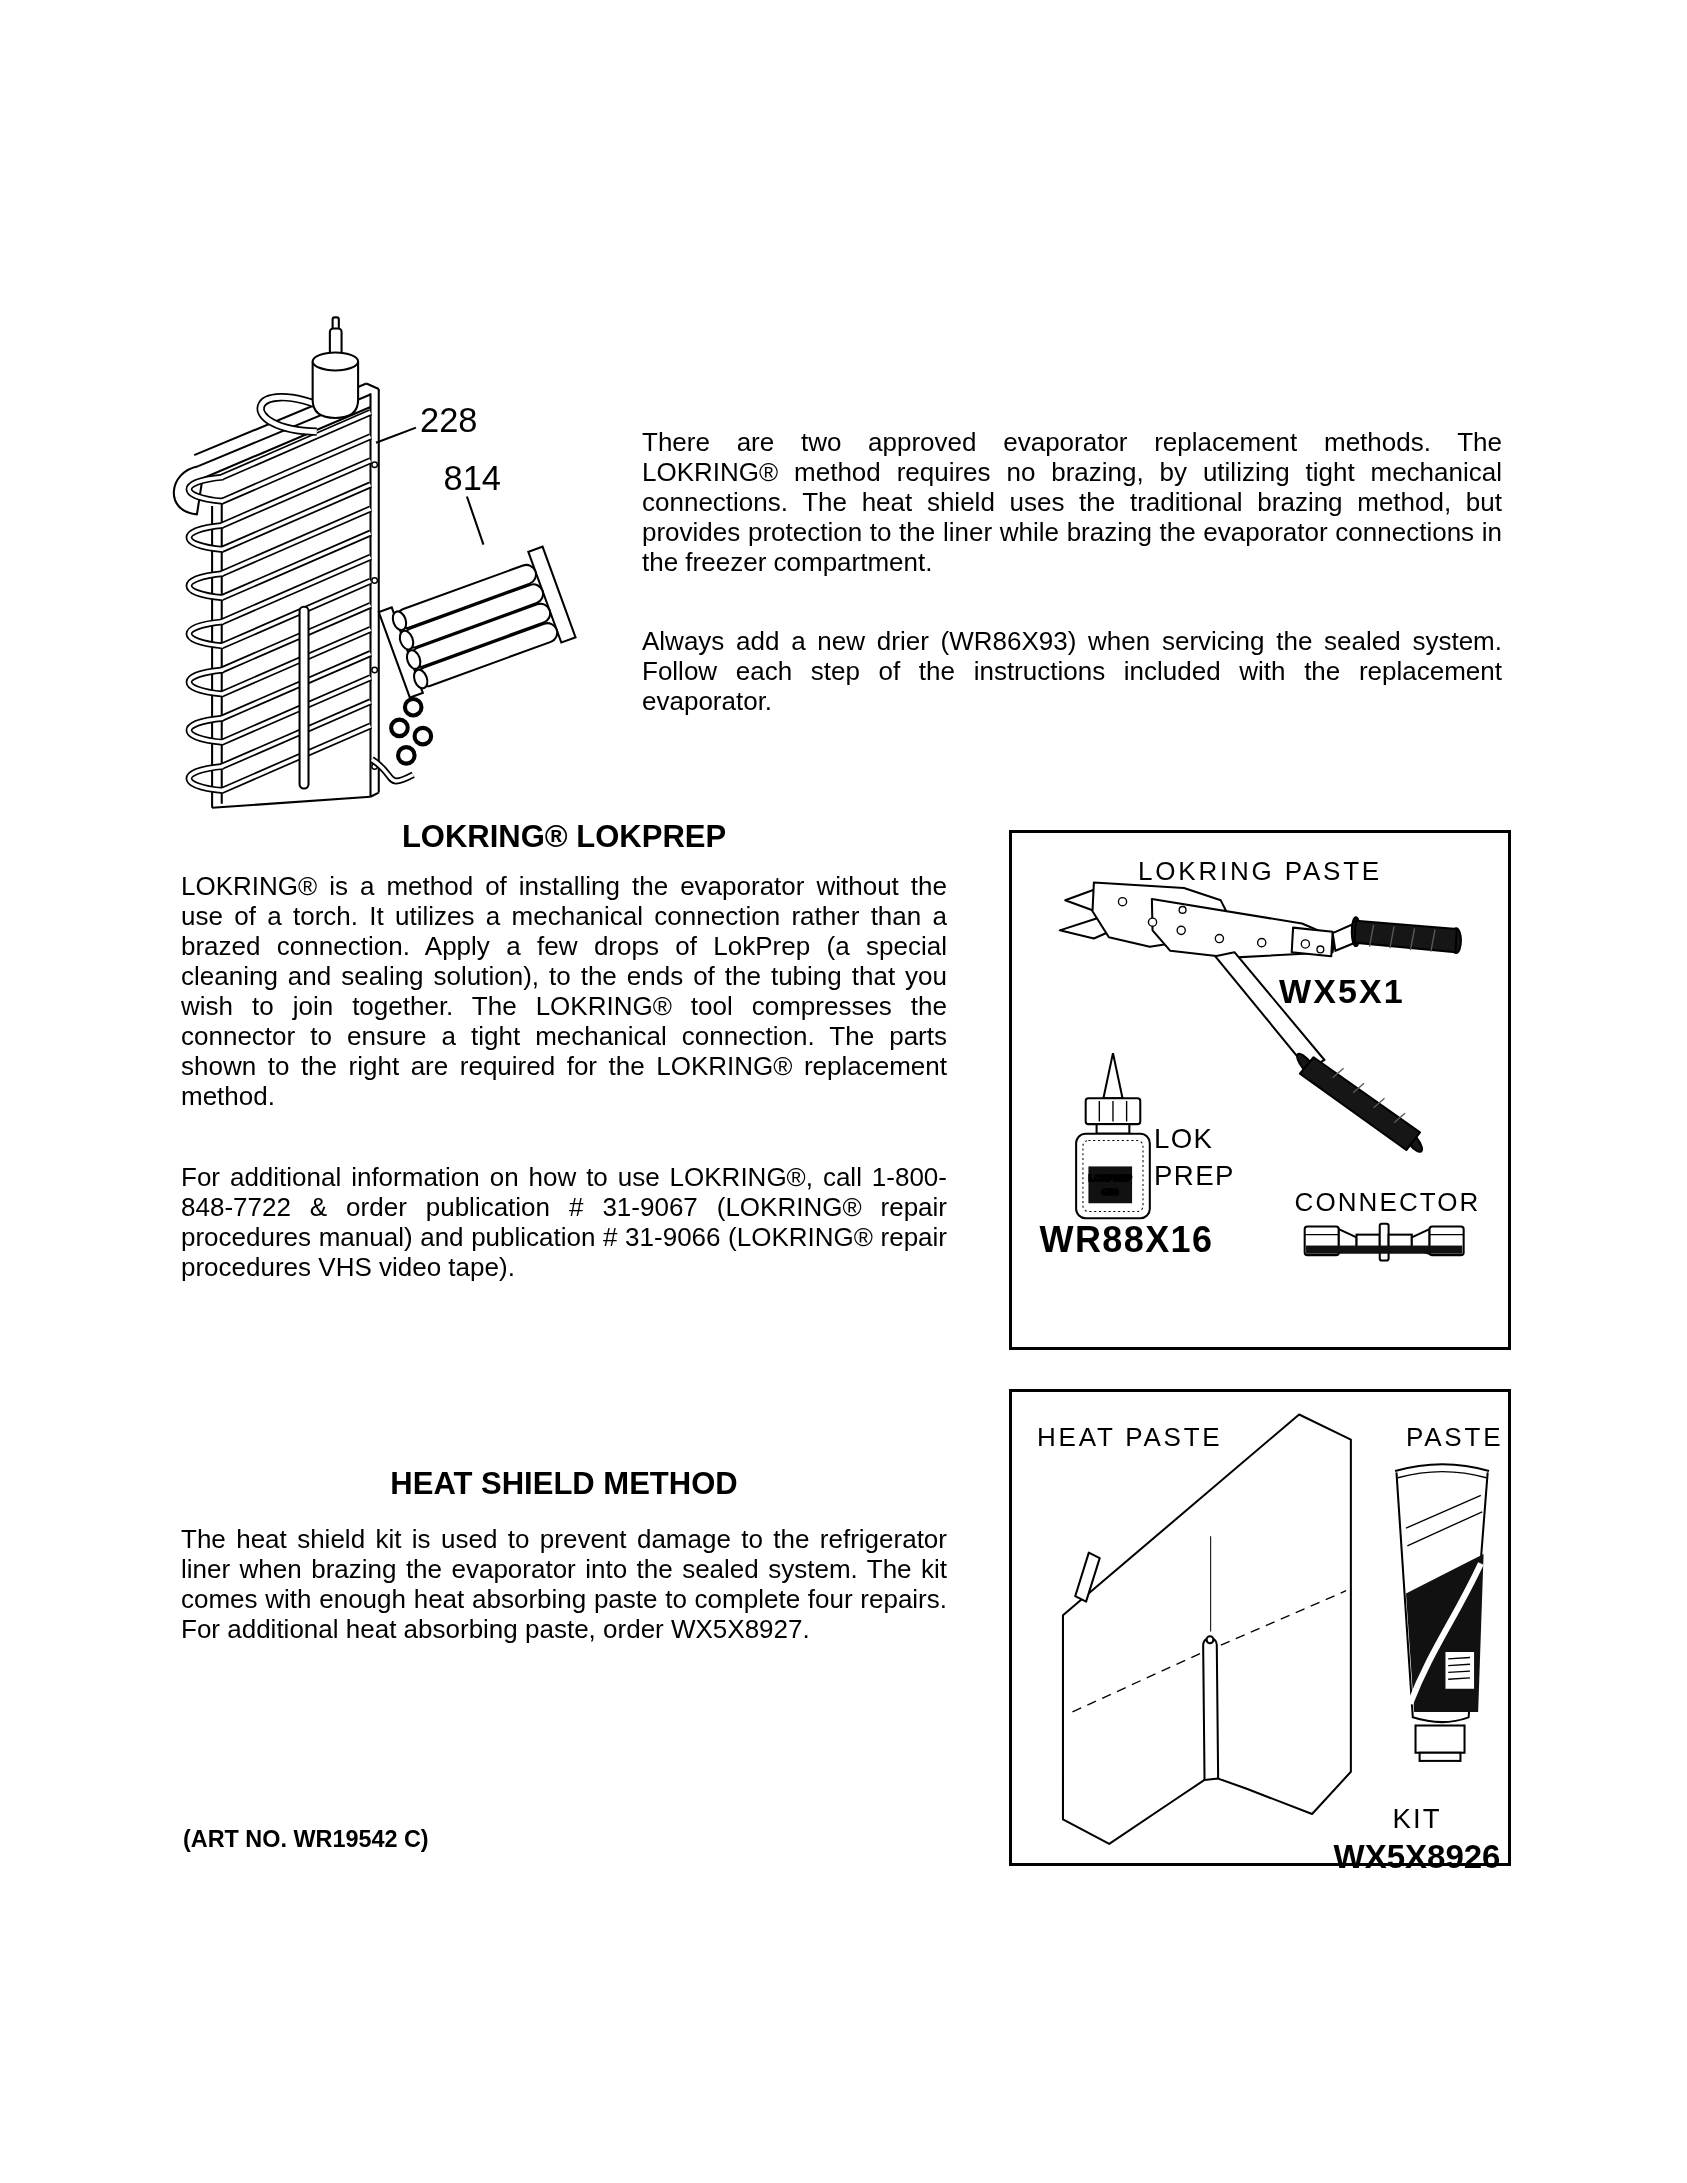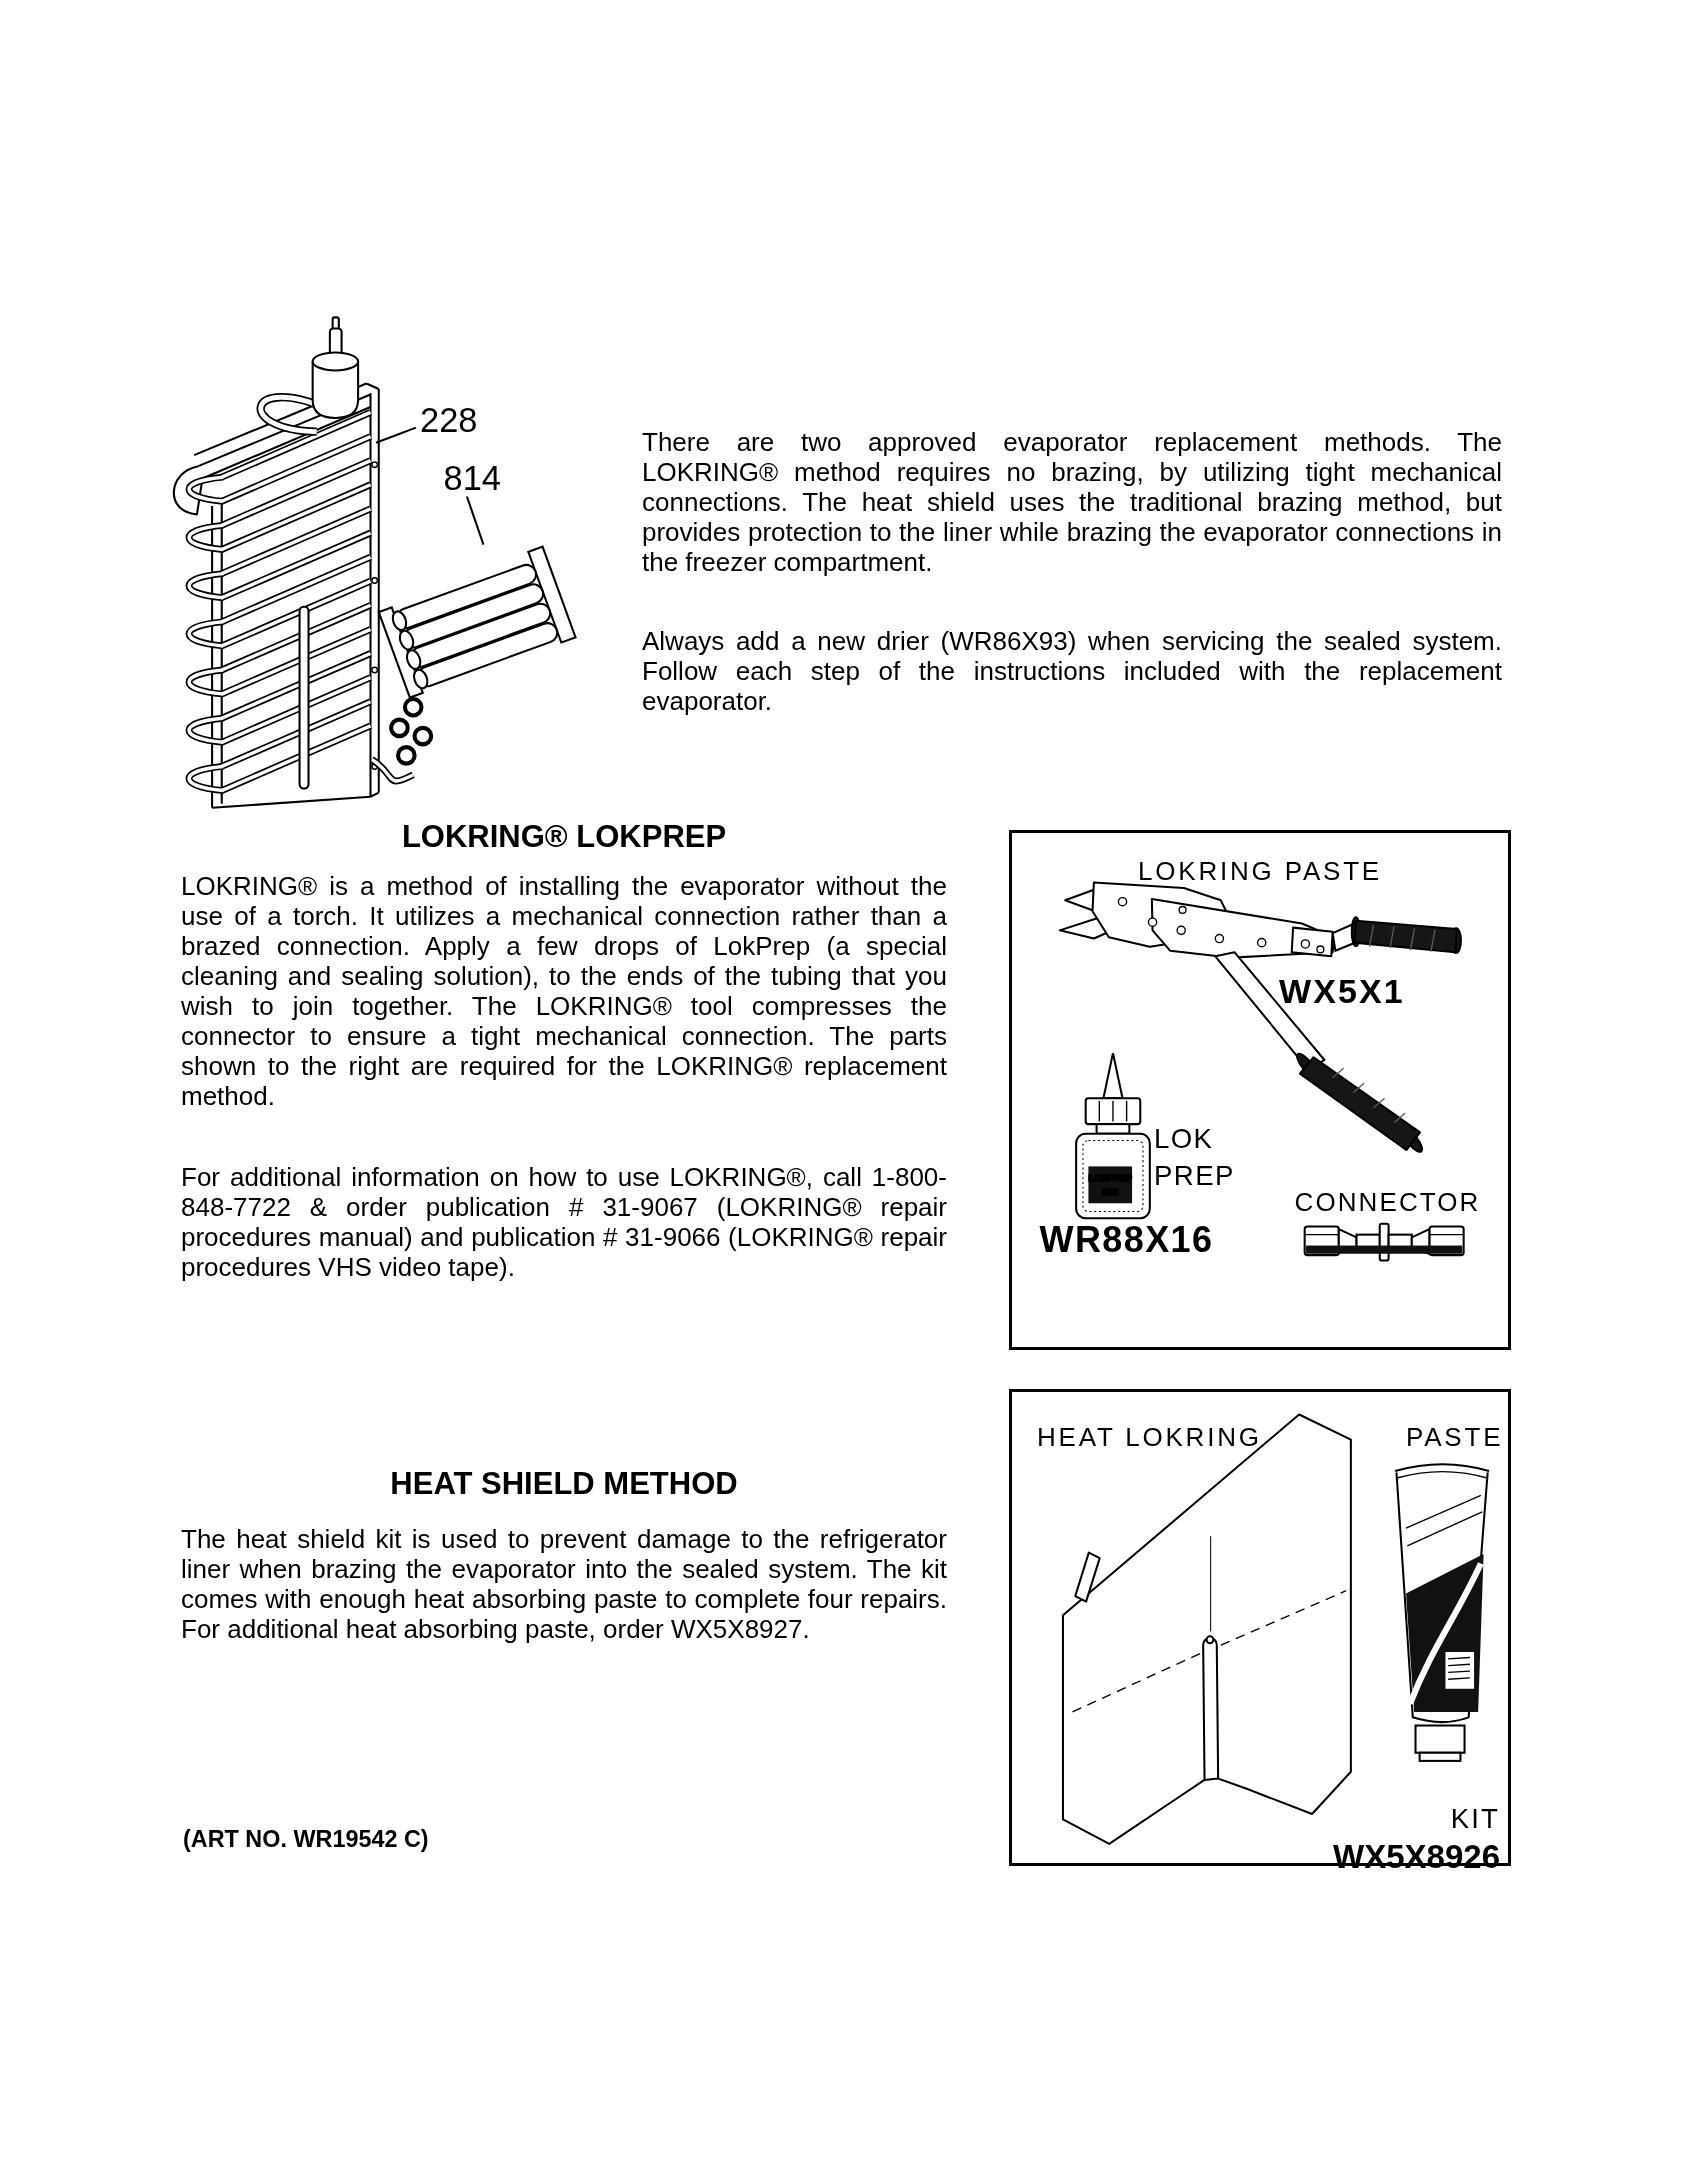--- a/index.html
+++ b/index.html
@@ -37,21 +37,21 @@
   .lokprep-label{position:absolute;left:142px;top:287px;font-size:27.6px;line-height:37px;
     letter-spacing:1.4px;white-space:pre-line;}
   .wr88x16{position:absolute;left:27.6px;top:386px;font-size:36px;font-weight:bold;letter-spacing:1.4px;}
   .connector-label{position:absolute;left:254px;top:354px;width:243px;text-align:center;
     font-size:26px;letter-spacing:2.1px;}
   .connector-block{position:absolute;left:221px;top:438px;width:303px;text-align:center;}
   .connector-part{font-size:34px;font-weight:bold;letter-spacing:0.7px;}
   .connector-size{font-size:25px;margin-top:5.5px;}
   .heatshield-label{left:25px;top:30px;}
   .paste-label{left:394px;top:30px;}
-  .kit-block{position:absolute;left:306px;top:411px;width:182px;text-align:right;}
+  .kit-block{position:absolute;left:314px;top:411px;width:182px;text-align:center;}
   .kit-label{font-size:27.6px;letter-spacing:2.1px;}
   .kit-part{font-size:33px;font-weight:bold;margin-top:2.8px;}
   
   .evap-diagram{position:absolute;left:157px;top:284px;width:427px;height:531px;}
   .callout{font-size:50px;fill:#000;font-family:"Liberation Sans",sans-serif;}
   .bottle-text{font-family:"Liberation Sans",sans-serif;font-weight:bold;fill:#fff;}
 </style>
 </head>
 <body>
 
@@ -274,21 +274,21 @@
         <path d="M 566,126 Q 632,108 696,126" stroke-width="2"></path>
         <path d="M 578,200 L 688,152 M 580,226 L 690,176" stroke-width="2"></path>
         <path d="M 578,296 L 692,238 L 684,470 L 590,470 Z" fill="#111" stroke="none"></path>
         <path d="M 584,458 C 614,380 652,330 688,252" stroke="#fff" stroke-width="9" fill="none"></path>
         <rect x="636" y="382" width="42" height="54" fill="#fff" stroke="none"></rect>
         <path d="M 640,392 L 672,390 M 640,402 L 672,400 M 640,412 L 672,410 M 640,422 L 672,420" stroke="#000" stroke-width="2"></path>
         <rect x="592" y="490" width="72" height="40"></rect>
         <rect x="598" y="530" width="60" height="12"></rect>
       </g>
     </svg>
-    <div class="plabel heatshield-label">HEAT LOKRING</div>
+    <div class="plabel heatshield-label">HEAT PASTE</div>
     <div class="plabel paste-label">PASTE</div>
     <div class="kit-block">
       <div class="kit-label">KIT</div>
       <div class="kit-part">WX5X8926</div>
     </div>
   </div>
 
 </div>
 
 

